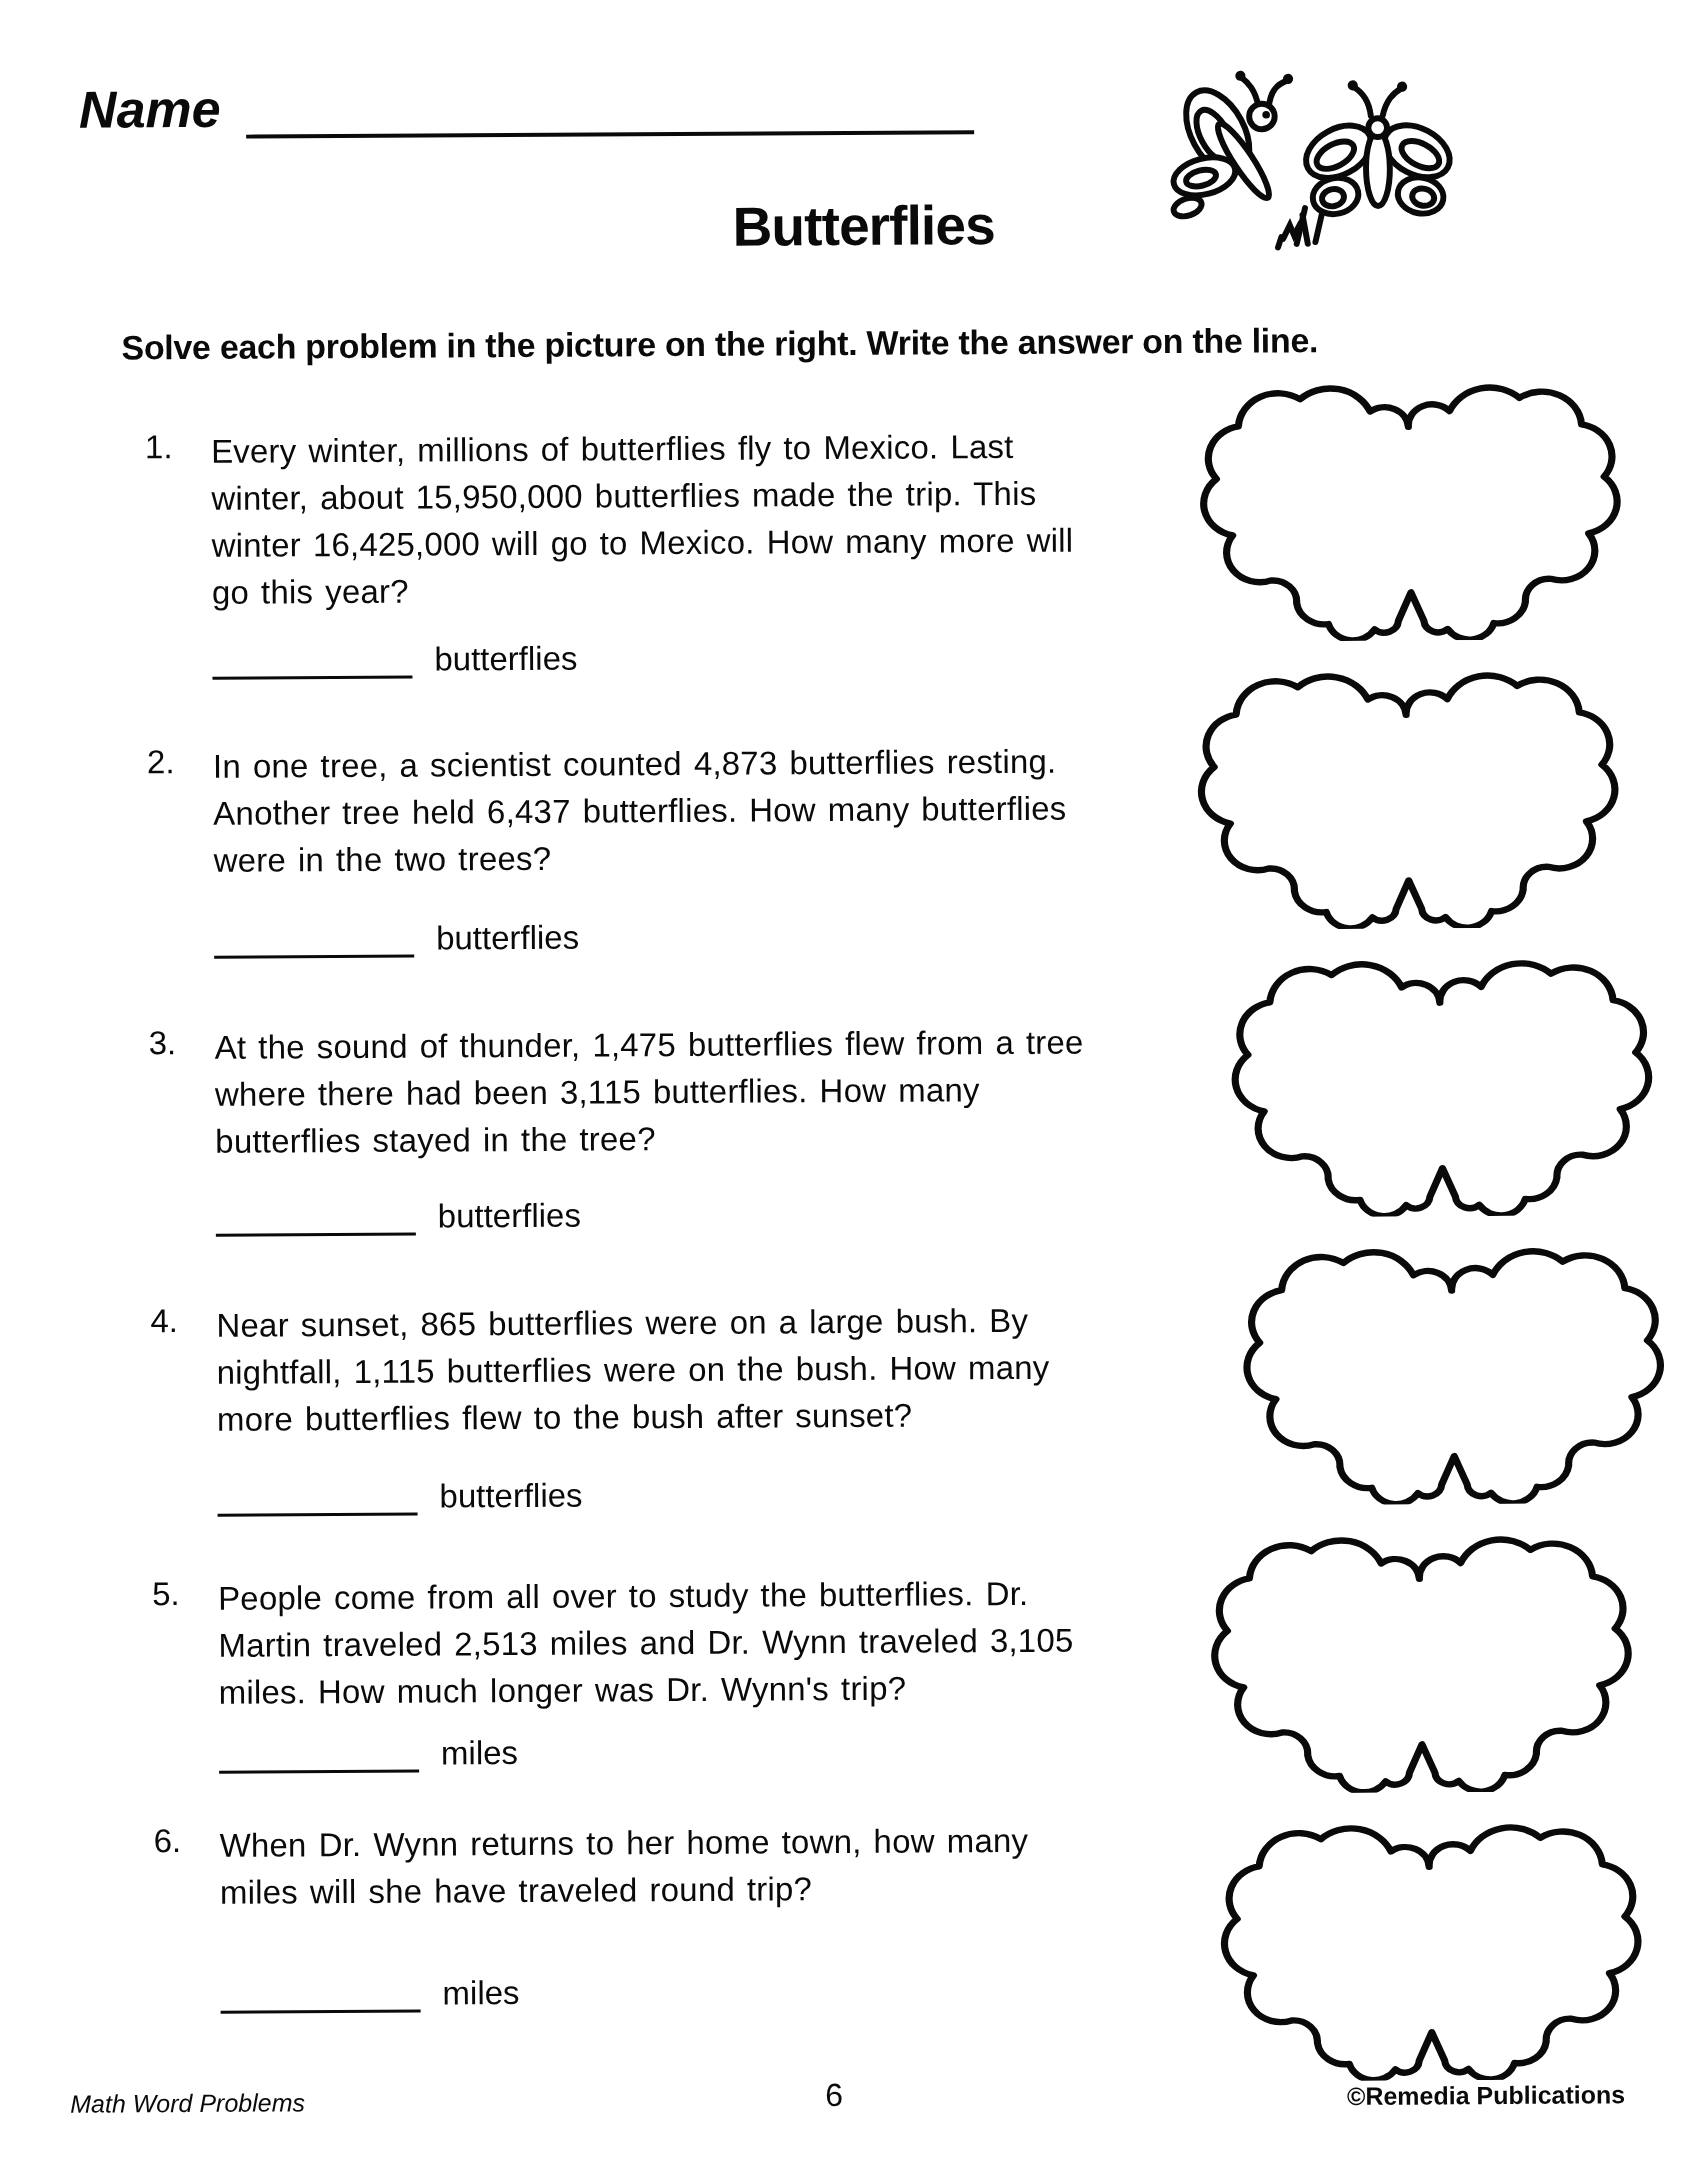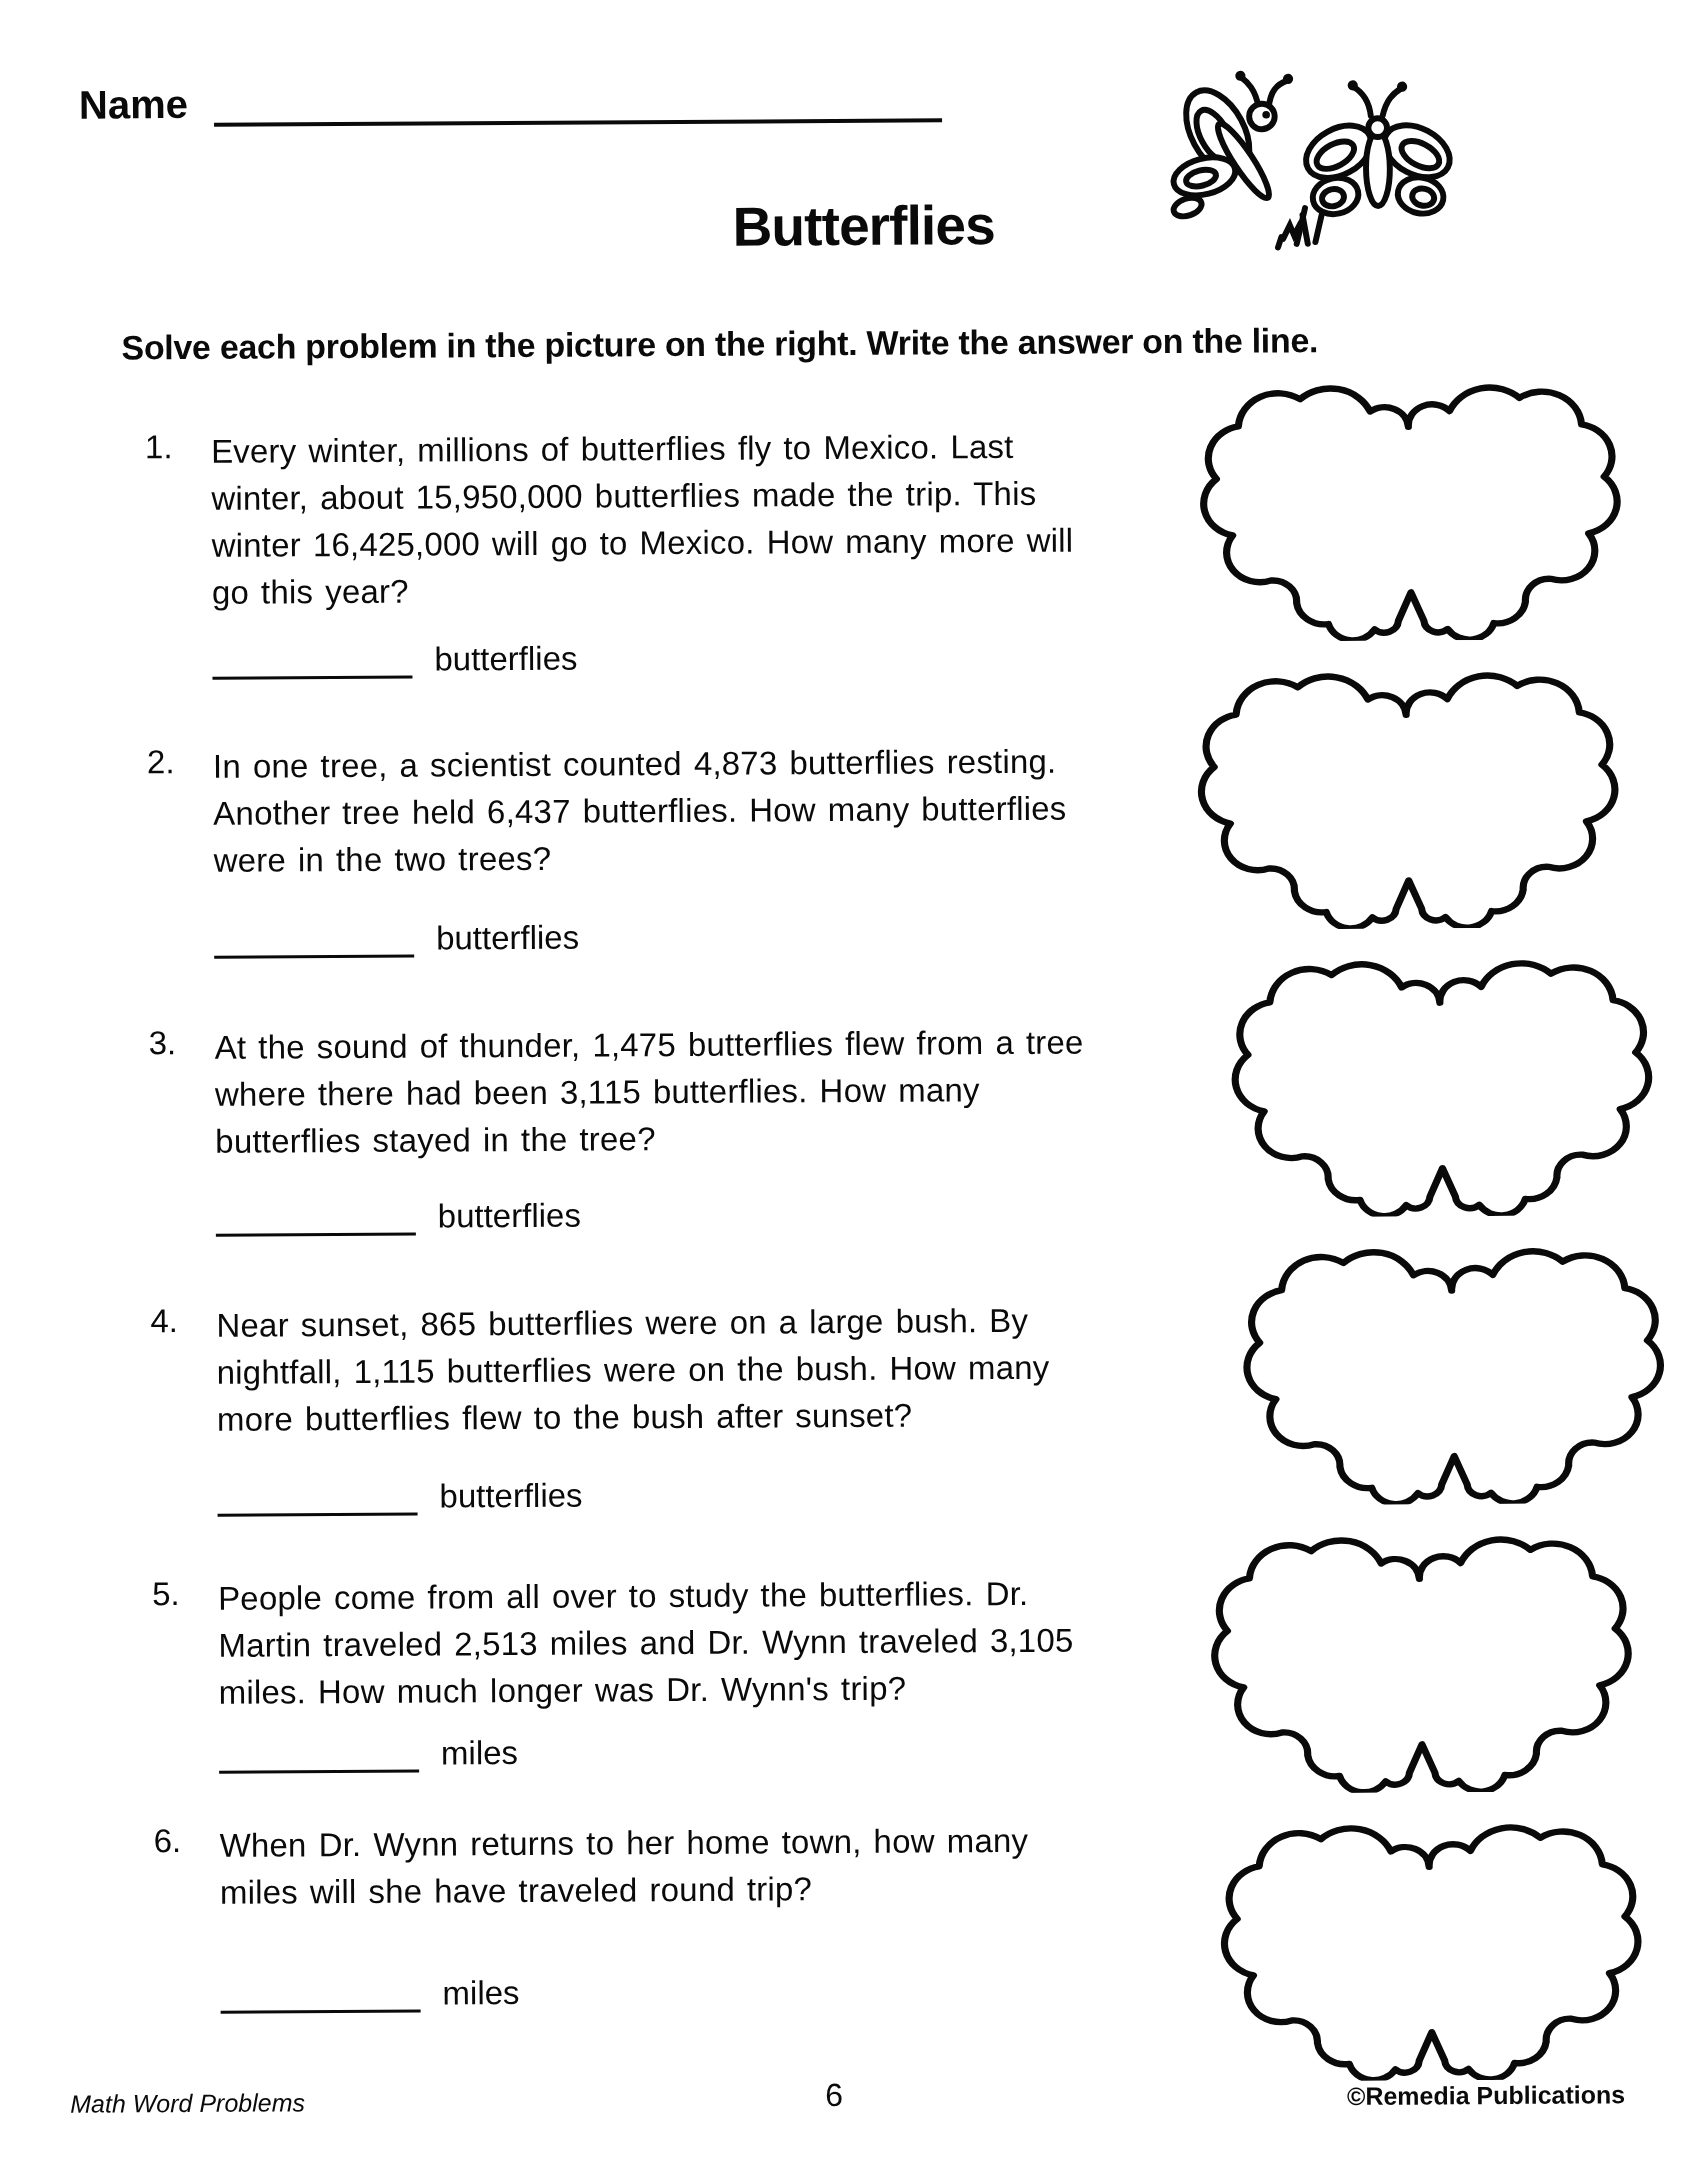--- a/index.html
+++ b/index.html
@@ -3,21 +3,21 @@
 <meta charset="utf-8">
 <style>
   html,body{margin:0;padding:0;background:#ffffff;}
   #page{
     position:relative;width:1685px;height:2181px;background:#ffffff;
     font-family:"Liberation Sans", sans-serif;color:#0a0a0a;overflow:hidden;
   }
   #content{position:absolute;inset:0;transform:rotate(-0.35deg);}
   
   .name-row{position:absolute;left:85px;top:75px;display:flex;align-items:flex-end;}
-  .name-label{font-size:40px;font-weight:700;letter-spacing:0px;}
+  .name-label{font-size:52px;font-weight:700;letter-spacing:0px;font-style:italic;}
   .name-line{display:inline-block;width:728px;height:44px;border-bottom:4.3px solid #0a0a0a;margin-left:25.6px;}
   
   .title{position:absolute;left:869px;top:194px;transform:translateX(-50%);
     font-size:55px;font-weight:700;letter-spacing:-0.9px;}
   
   .instructions{position:absolute;left:126px;top:324px;font-size:34px;font-weight:700;
     white-space:nowrap;letter-spacing:-0.3px;}
   
   .problem{position:absolute;left:149px;width:1001px;display:flex;}
   .pnum{width:66px;font-size:33px;flex:0 0 66px;}

